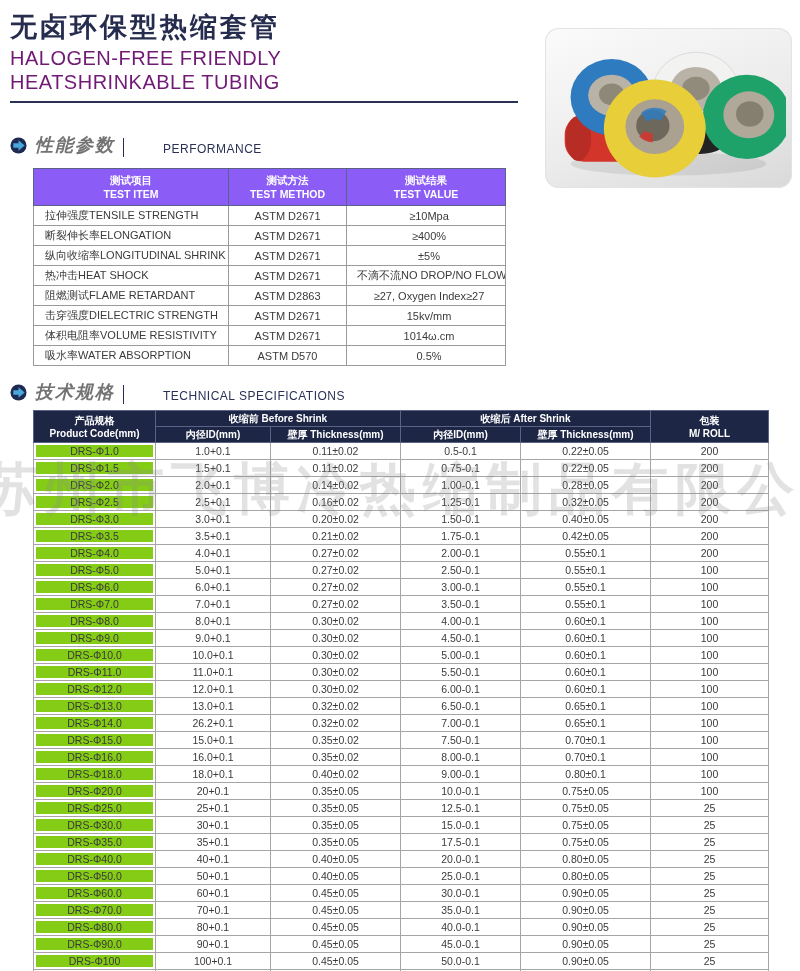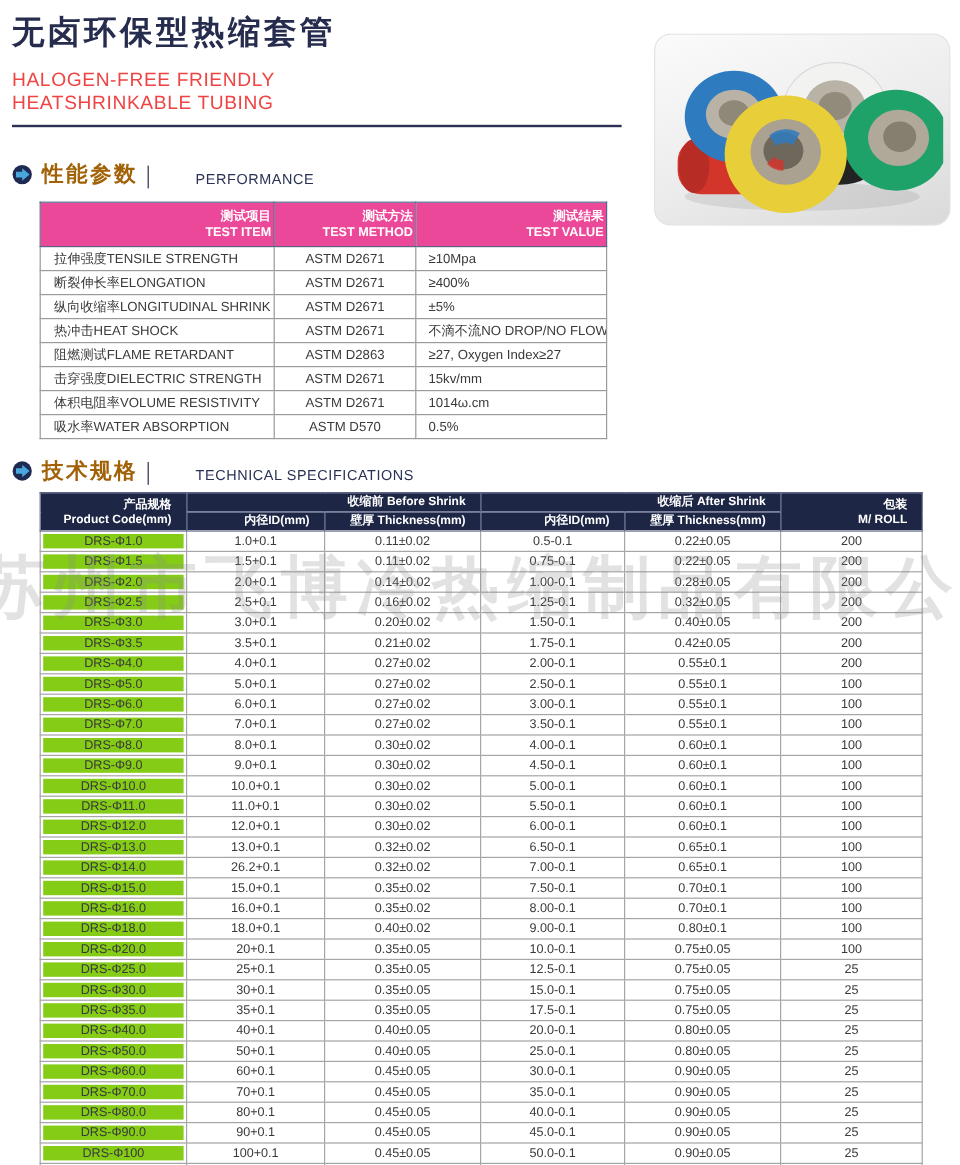--- a/index.html
+++ b/index.html
@@ -13,21 +13,21 @@
   }
   .page{position:relative;width:640px;height:971px;}
 
   
   .doc-header{position:absolute;top:12px;left:10px;width:780px;}
   .title-zh{
     font-size:27px;font-weight:bold;color:#262c4e;letter-spacing:3px;
     line-height:1.15;
   }
   .subtitle{
-    margin-top:16px;font-size:16px;color:#ef4444;letter-spacing:0.5px;
+    margin-top:4px;font-size:20px;color:#701a75;letter-spacing:0.5px;
     line-height:1.18;font-weight:normal;
   }
   .title-rule{
     margin-top:7px;width:508px;height:0;border-top:2px solid #2a3154;
   }
 
   
   .photo-card{
     position:absolute;top:28px;left:545px;width:247px;height:160px;
     border-radius:14px;
@@ -35,63 +35,64 @@
     box-shadow:0 0 0 1px #e3e3e3 inset;
     overflow:hidden;
   }
   .photo-card svg{display:block;margin:6px auto 0;}
 
   
   .section-heading{
     position:absolute;left:10px;display:flex;align-items:center;
   }
   .section-heading .zh{
-    font-size:18px;font-weight:bold;color:#a16207;letter-spacing:2px;
+    font-size:18px;font-weight:bold;color:#737373;letter-spacing:2px;
     margin-left:8px;
+    font-style:italic;
   }
   .section-heading .divider{
     width:1px;height:19px;background:#272e52;margin:0 7px 0 8px;align-self:flex-end;
   }
   .section-heading .en{
     font-size:12px;color:#2a3154;letter-spacing:0.5px;align-self:flex-end;
     padding-bottom:1px;font-weight:normal;margin-left:32px;
   }
 
   
   table{border-collapse:collapse;table-layout:fixed;}
   th,td{overflow:hidden;white-space:nowrap;}
 
   
   .perf-table{
     position:absolute;top:168px;left:33px;width:472px;
     border:1px solid #6b6b6b;
   }
   .perf-table th{
-    background:#ec4899;color:#ffffff;font-size:10.5px;font-weight:bold;
-    padding:4px 2px;line-height:1.35;border:1px solid #5a6285;text-align:right;
+    background:#8b5cf6;color:#ffffff;font-size:10.5px;font-weight:bold;
+    padding:4px 2px;line-height:1.35;border:1px solid #5a6285;text-align:center;
   }
   .perf-table td{
     font-size:11px;color:#3a3a3a;border:1px solid #9a9a9a;
     height:19px;padding:0 4px;background:#fff;
   }
   .perf-table td.c-item{text-align:left;padding-left:11px;}
   .perf-table td.c-method{text-align:center;}
-  .perf-table td.c-value{text-align:left;padding-left:10px;}
+  .perf-table td.c-value{text-align:center;padding-left:10px;}
   .perf-table col.w-item{width:195px;}
   .perf-table col.w-method{width:118px;}
   .perf-table col.w-value{width:159px;}
 
   
   .spec-table{
     position:absolute;top:410px;left:33px;width:735px;
     border:1px solid #6b6b6b;
   }
   .spec-table th{
     background:#1e2646;color:#ffffff;font-size:10px;font-weight:bold;
-    padding:1px 12px;line-height:1.3;border:1px solid #5a6285;text-align:right;
+    padding:1px 12px;line-height:1.3;border:1px solid #5a6285;text-align:center;
   }
   .spec-table td{
     font-size:10.5px;color:#3a3a3a;border:1px solid #a5a5a5;
     height:14px;padding:0;text-align:center;background:#fff;
   }
   .spec-table td.code{padding:1px 2px;}
   .spec-table td.code .chip{
     background:#84cc16;height:12px;line-height:12px;font-size:10.5px;color:#3a3a3a;
   }
   .spec-table col.w-code{width:122px;}

